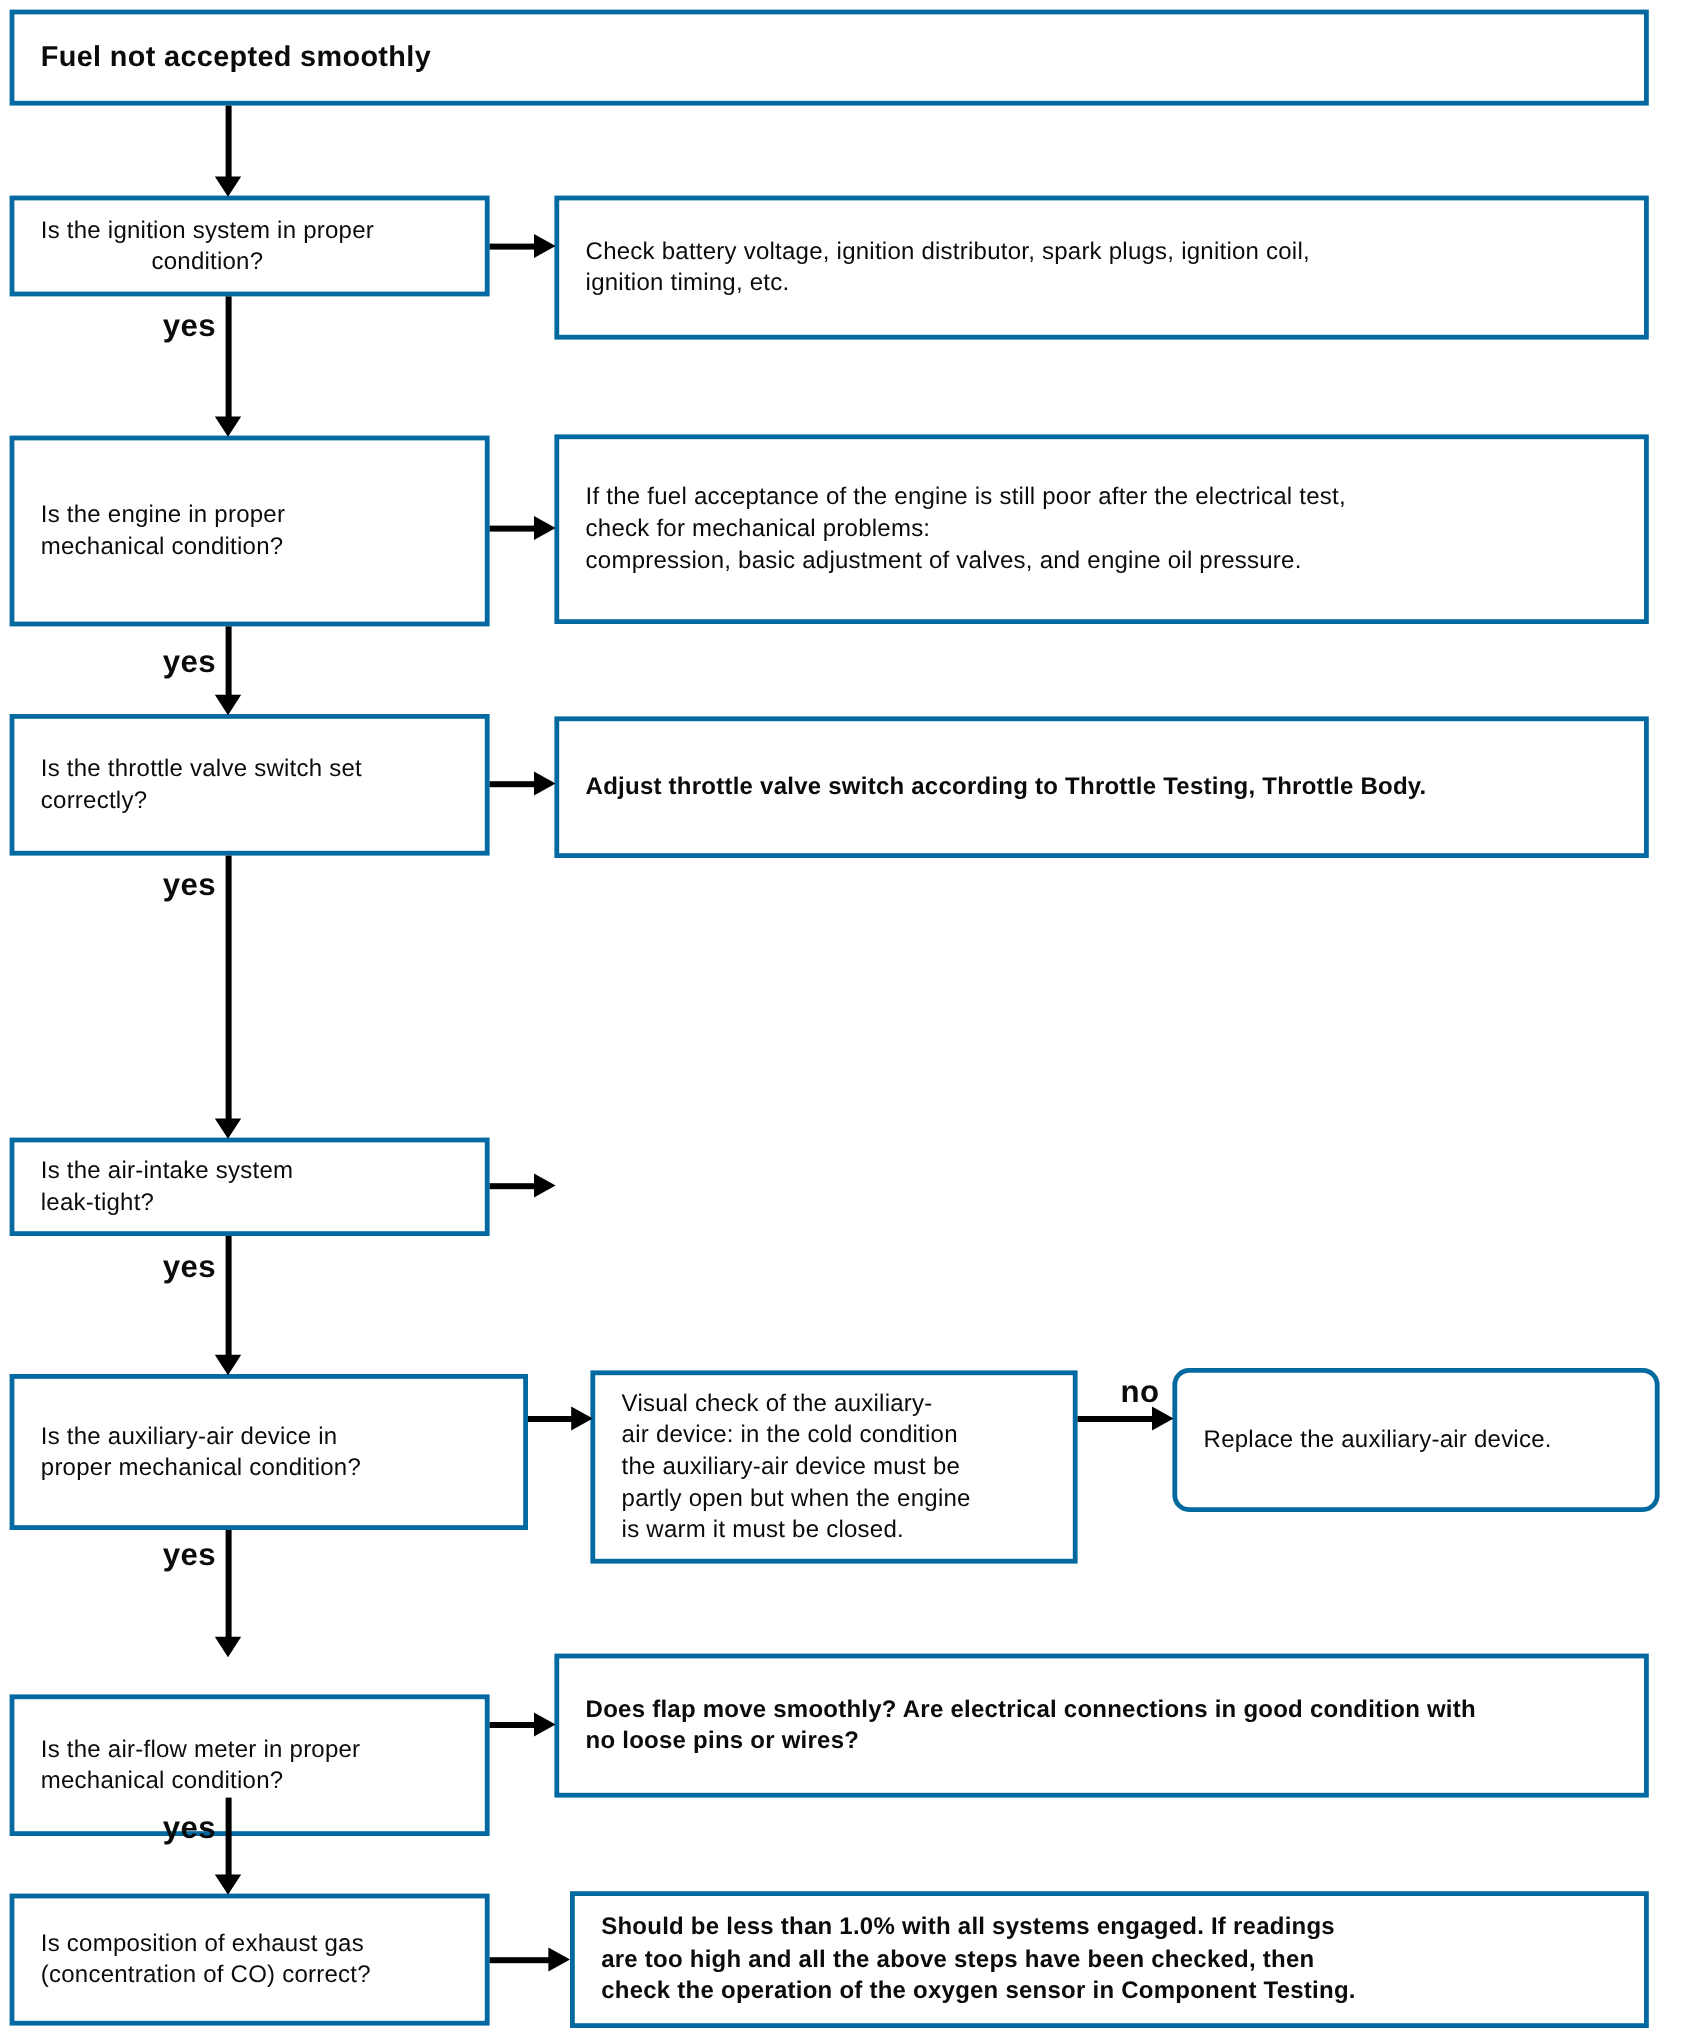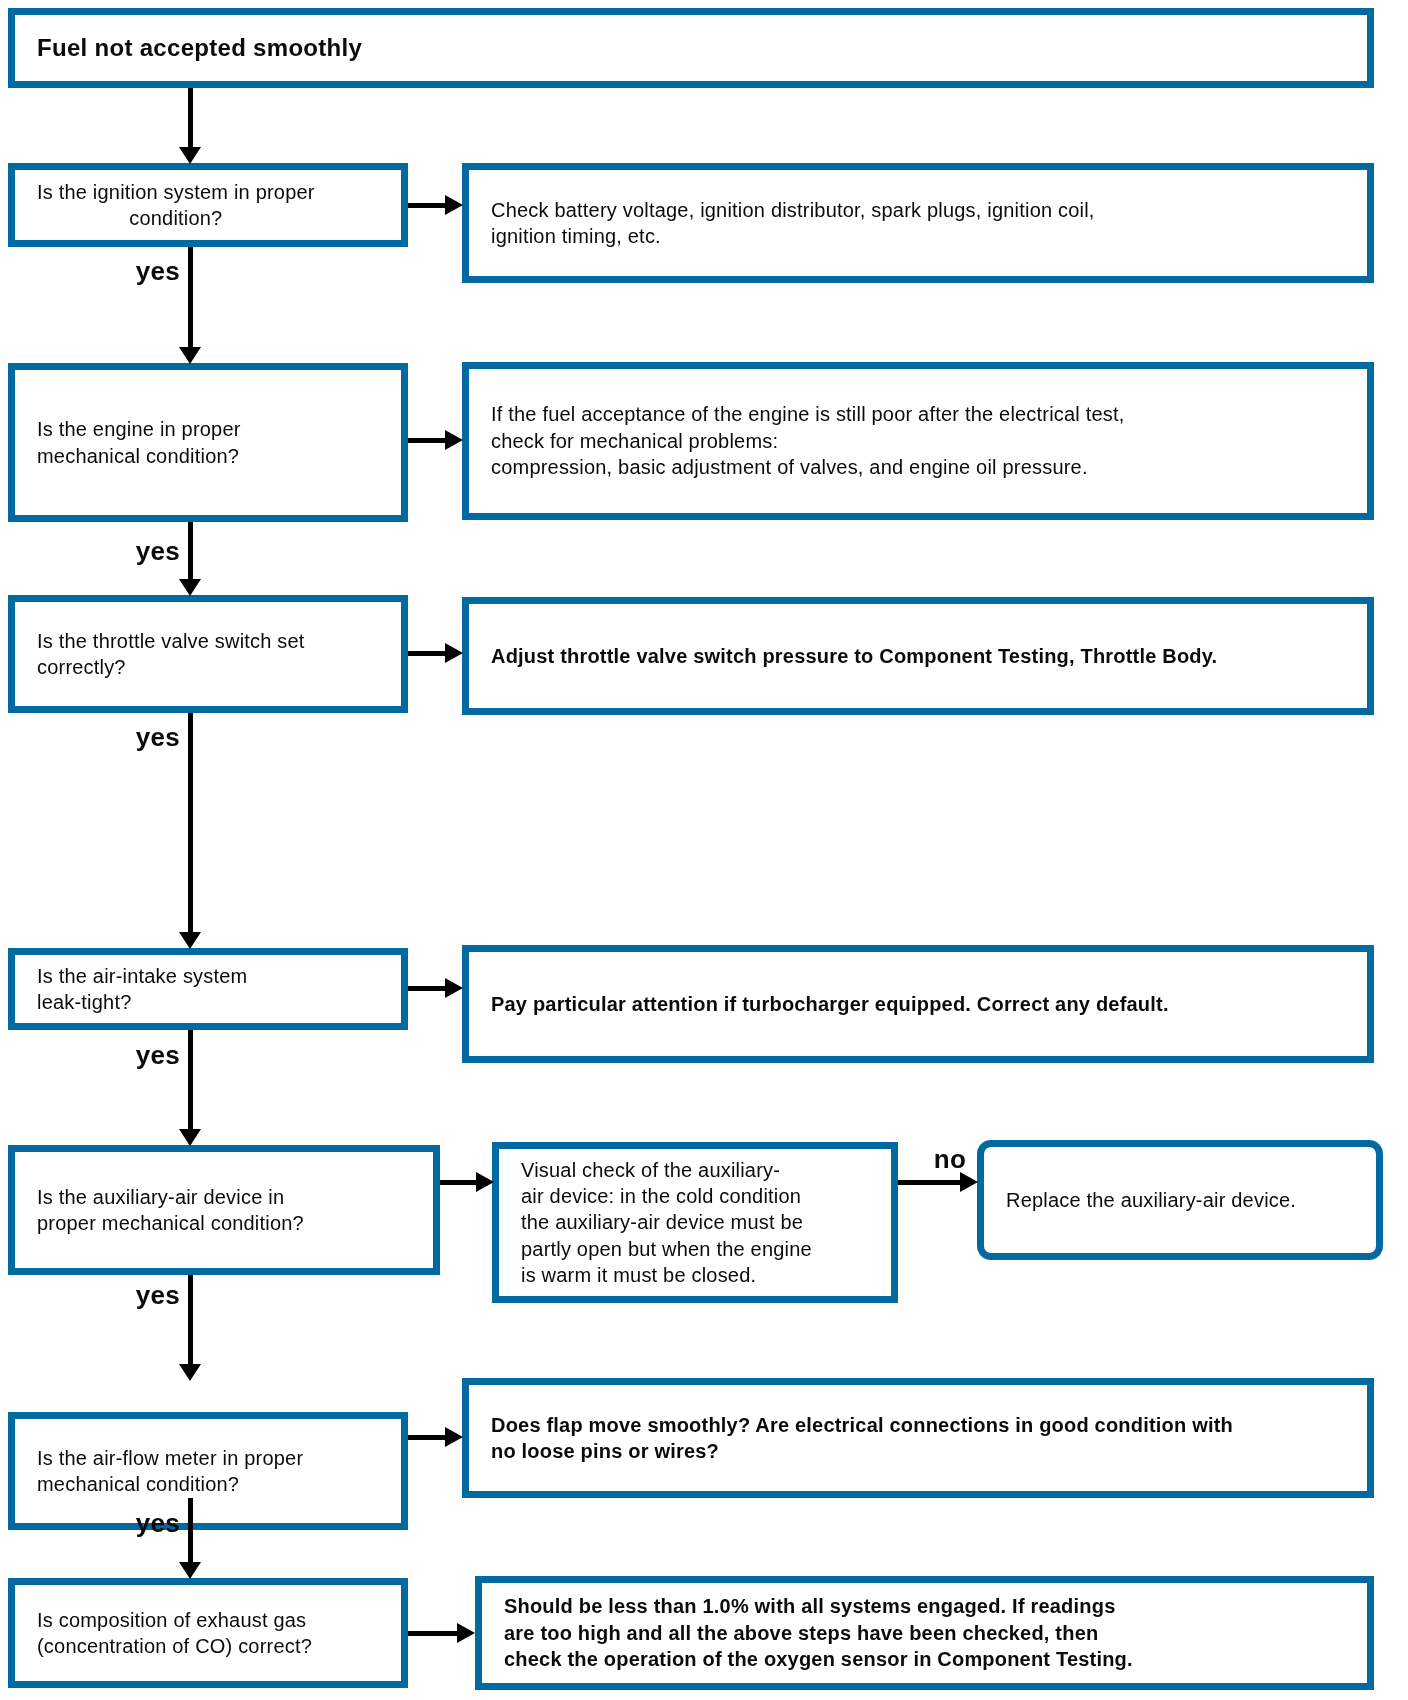--- a/index.html
+++ b/index.html
@@ -4,21 +4,21 @@
 <style>
   html,body{margin:0;padding:0;background:#ffffff;}
   body{
     width:1408px;height:1700px;position:relative;
     font-family:"Liberation Sans", sans-serif;
     color:#0b0b0b;
   }
   .canvas{position:absolute;left:0;top:0;width:1408px;height:1700px;background:#fff;}
   .box{
     position:absolute;
-    border:7px solid #0369a1;
+    border:4px solid #0369a1;
     background:#fff;
     box-sizing:border-box;
     display:flex;align-items:center;
     padding:6px 14px 6px 22px;
     font-size:20px;line-height:1.32;
     letter-spacing:0.2px;
     white-space:pre-line;
   }
   .bold{font-weight:700;}
   .title{font-size:24px;font-weight:700;letter-spacing:0.3px;}
@@ -101,25 +101,24 @@
 ignition timing, etc.</div>
 
   <div class="box q2">Is the engine in proper
 mechanical condition?</div>
   <div class="box a2">If the fuel acceptance of the engine is still poor after the electrical test,
 check for mechanical problems:
 compression, basic adjustment of valves, and engine oil pressure.</div>
 
   <div class="box q3">Is the throttle valve switch set
 correctly?</div>
-  <div class="box bold a3">Adjust throttle valve switch pressure to Component Testing,  Throttle Body.</div>
+  <div class="box bold a3">Adjust throttle valve switch according to Throttle Testing,  Throttle Body.</div>
 
   <div class="box q4">Is the air-intake system
 leak-tight?</div>
-  <div class="box bold a4">Pay particular attention if turbocharger equipped. Correct any default.</div>
 
   <div class="box q5">Is the auxiliary-air device in
 proper mechanical condition?</div>
   <div class="box a5">Visual check of the auxiliary-
 air device: in the cold condition
 the auxiliary-air device must be
 partly open but when the engine
 is warm it must be closed.</div>
   <div class="box b5">Replace the auxiliary-air device.</div>
 

